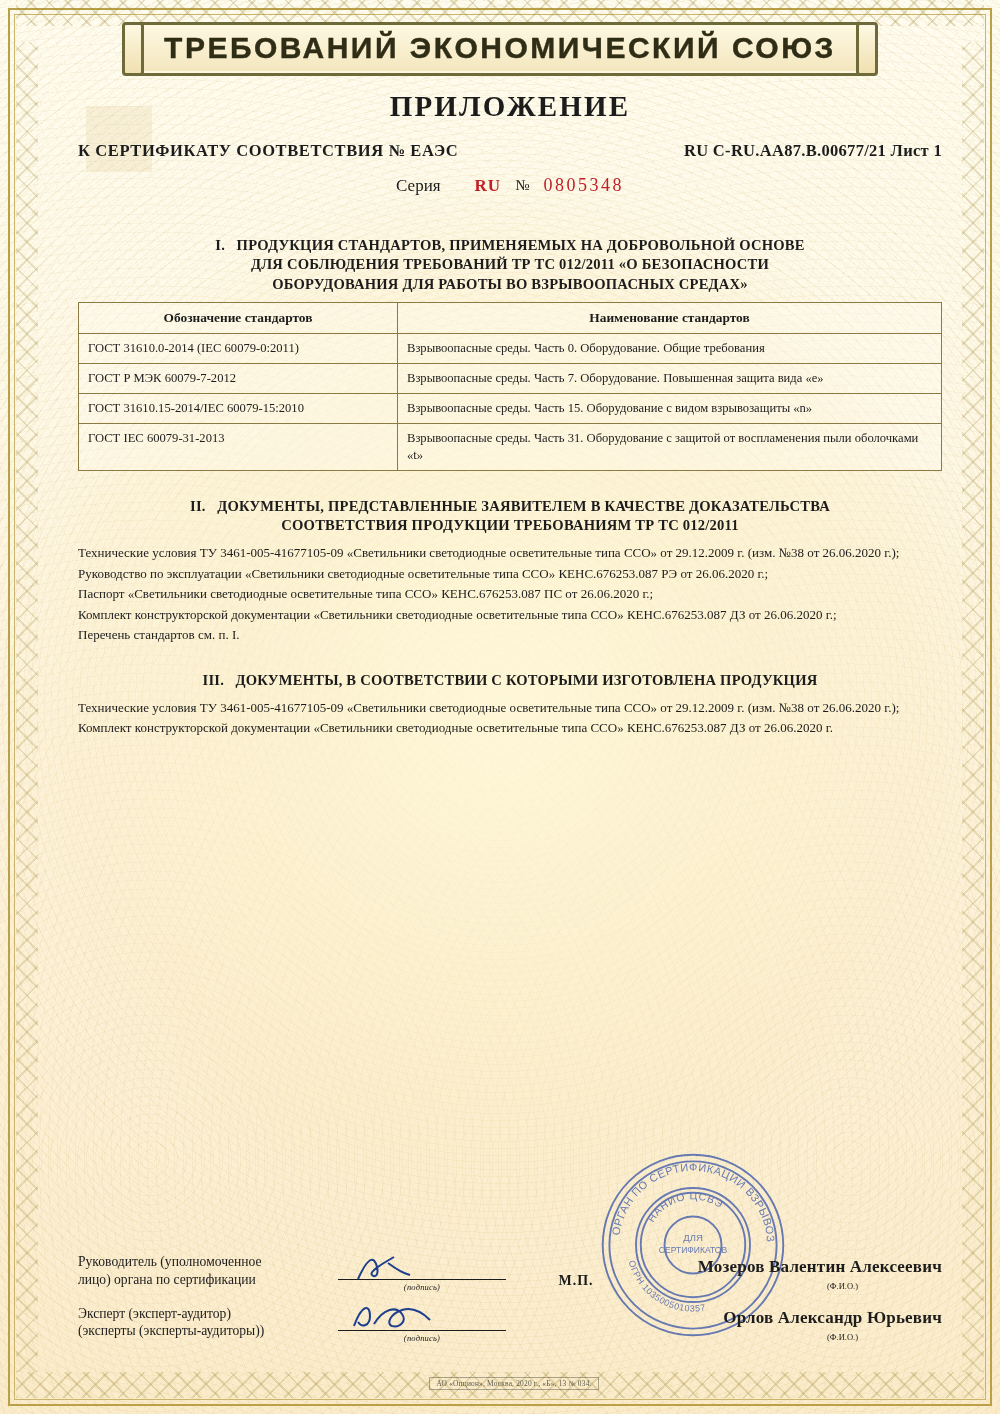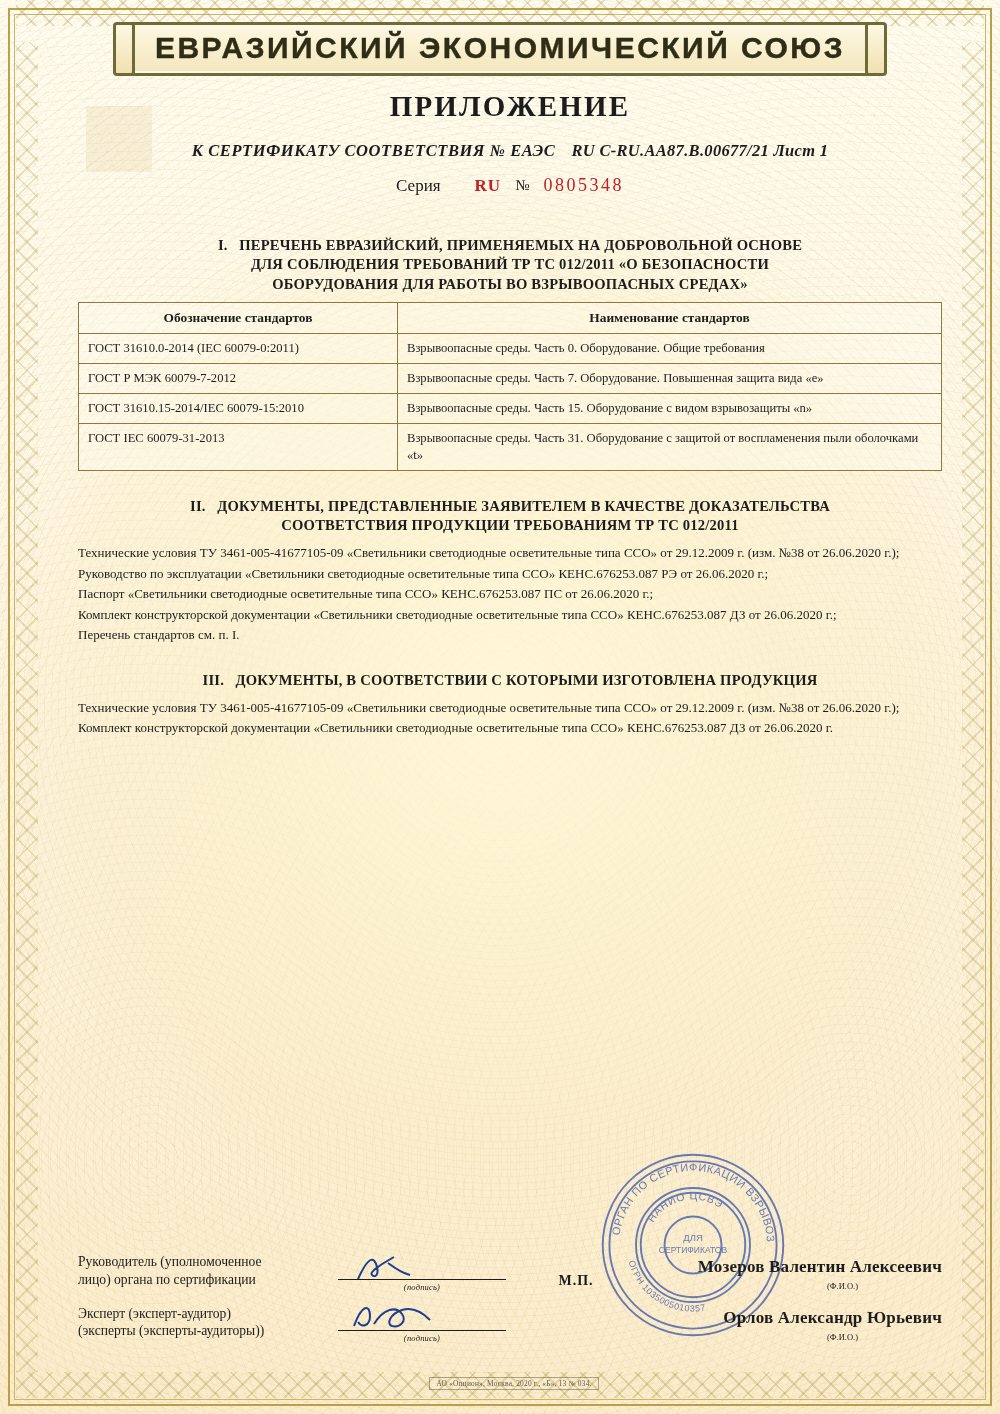--- a/index.html
+++ b/index.html
@@ -80,22 +80,22 @@
   
   .content{position:absolute;left:78px;right:58px;top:90px;}
   .doc-title{
     text-align:center;
     font-size:29px;
     font-weight:bold;
     letter-spacing:2.2px;
     margin:0 0 18px;
   }
   .row-cert{
-    display:flex;align-items:flex-end;justify-content:center;gap:16px;
-    font-size:16.5px;font-weight:bold;letter-spacing:.3px;font-style:italic;
+    display:flex;align-items:flex-end;justify-content:space-between;gap:16px;
+    font-size:16.5px;font-weight:bold;letter-spacing:.3px;
   }
   .row-cert .lbl{letter-spacing:.6px;}
   .row-cert .num{font-size:16.5px;font-weight:bold;}
   .row-serial{
     margin-top:14px;display:flex;justify-content:center;align-items:center;gap:14px;
     font-size:17px;
   }
   .row-serial .ser-lbl{font-size:17px;}
   .row-serial .ser-ru{color:#bf2026;font-weight:bold;font-size:17px;letter-spacing:1px;margin-left:20px;}
   .row-serial .no{font-size:15px;}
@@ -194,21 +194,21 @@
 
   <div class="border-outer"></div>
   <div class="border-inner"></div>
   <div class="edge-band"></div>
   <div class="edge-band bottom"></div>
   <div class="edge-side left"></div>
   <div class="edge-side right"></div>
 
   <div class="banner-wrap">
     <div class="banner">
-      <div class="banner-text">ЕВРАЗИЙСКИЙ ЭКОНОМИЧЕСКИЙ СОЮЗ</div>
+      <div class="banner-text">ТРЕБОВАНИЙ ЭКОНОМИЧЕСКИЙ СОЮЗ</div>
     </div>
   </div>
 
   <div class="wm-square"></div>
 
   <div class="content">
 
     <div class="doc-title">ПРИЛОЖЕНИЕ</div>
 
     <div class="row-cert">
@@ -219,21 +219,21 @@
     <div class="row-serial">
       <span class="ser-lbl">Серия</span>
       <span class="ser-ru">RU</span>
       <span class="no">№</span>
       <span class="ser-num">0805348</span>
     </div>
 
     <div class="sect">
       <span class="ln">
         <span>I.</span>
-        &nbsp;&nbsp;<span>ПЕРЕЧЕНЬ ЕВРАЗИЙСКИЙ, ПРИМЕНЯЕМЫХ НА ДОБРОВОЛЬНОЙ ОСНОВЕ</span>
+        &nbsp;&nbsp;<span>ПРОДУКЦИЯ СТАНДАРТОВ, ПРИМЕНЯЕМЫХ НА ДОБРОВОЛЬНОЙ ОСНОВЕ</span>
       </span>
       <span class="ln">ДЛЯ СОБЛЮДЕНИЯ ТРЕБОВАНИЙ ТР ТС 012/2011 «О БЕЗОПАСНОСТИ</span>
       <span class="ln">ОБОРУДОВАНИЯ ДЛЯ РАБОТЫ ВО ВЗРЫВООПАСНЫХ СРЕДАХ»</span>
     </div>
 
     <table class="std">
       <thead>
         <tr>
           <th>Обозначение стандартов</th>
           <th>Наименование стандартов</th>

